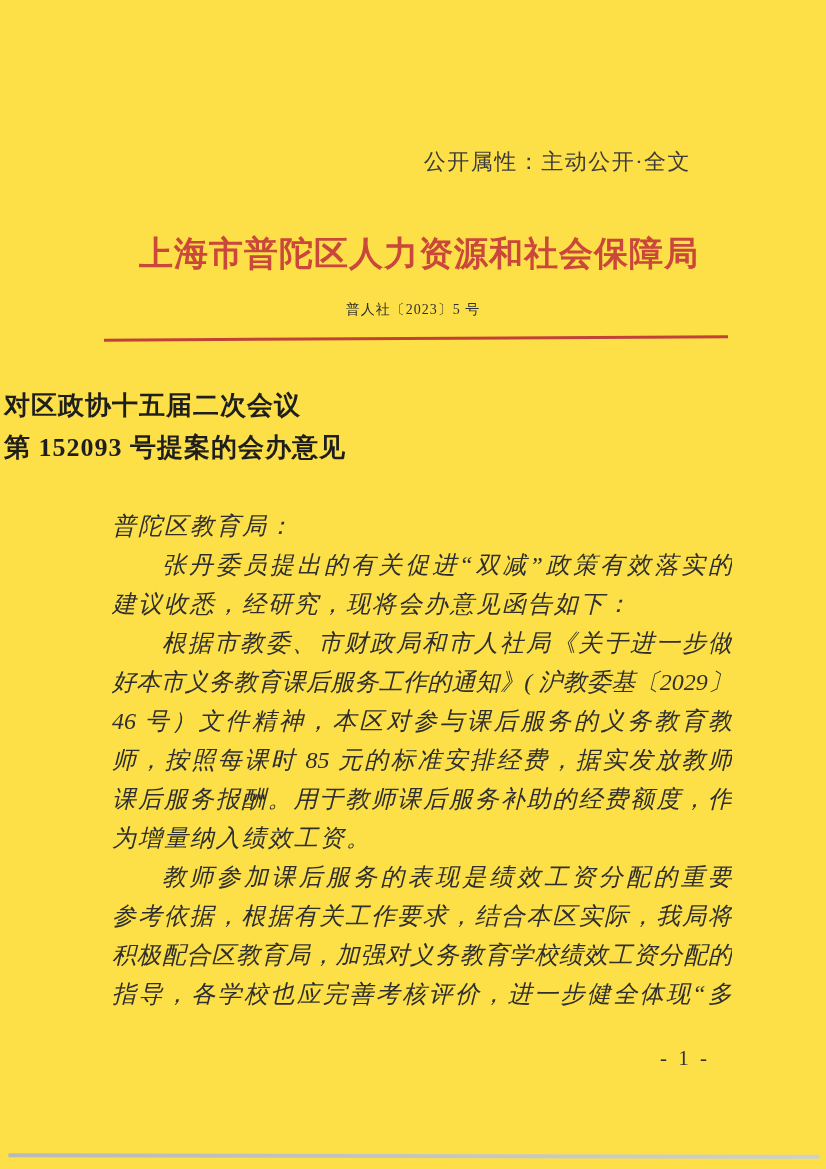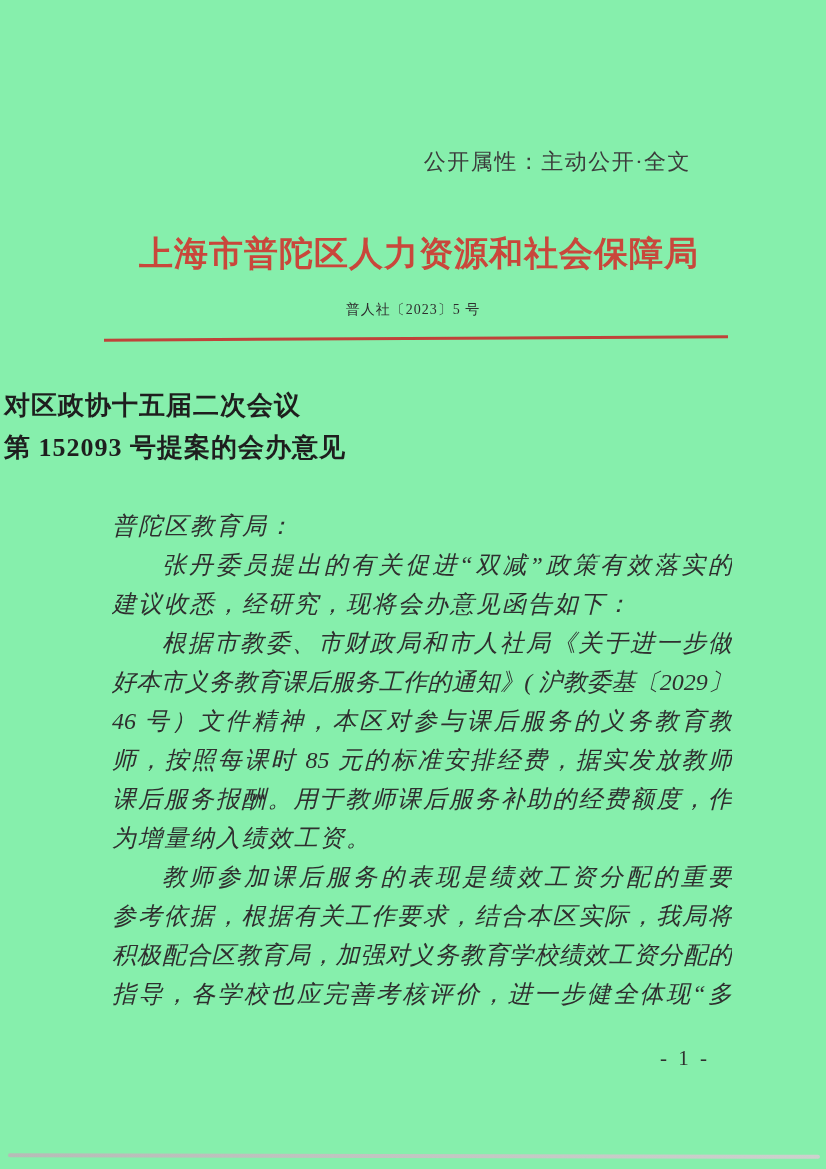--- a/index.html
+++ b/index.html
@@ -1,21 +1,21 @@
 <!DOCTYPE html>
 <html><head>
 <meta charset="utf-8">
 <style>
   * { margin: 0; padding: 0; box-sizing: border-box; }
   html, body { background: #ffffff; }
   .page {
     position: relative;
     width: 826px;
     height: 1169px;
-    background: #86efac;
+    background: #fde047;
     font-family: "Liberation Serif", "DejaVu Serif", serif;
     overflow: hidden;
   }
   .disclosure {
     position: absolute;
     top: 147px;
     left: 0;
     width: 691px;
     text-align: right;
     font-size: 22px;

